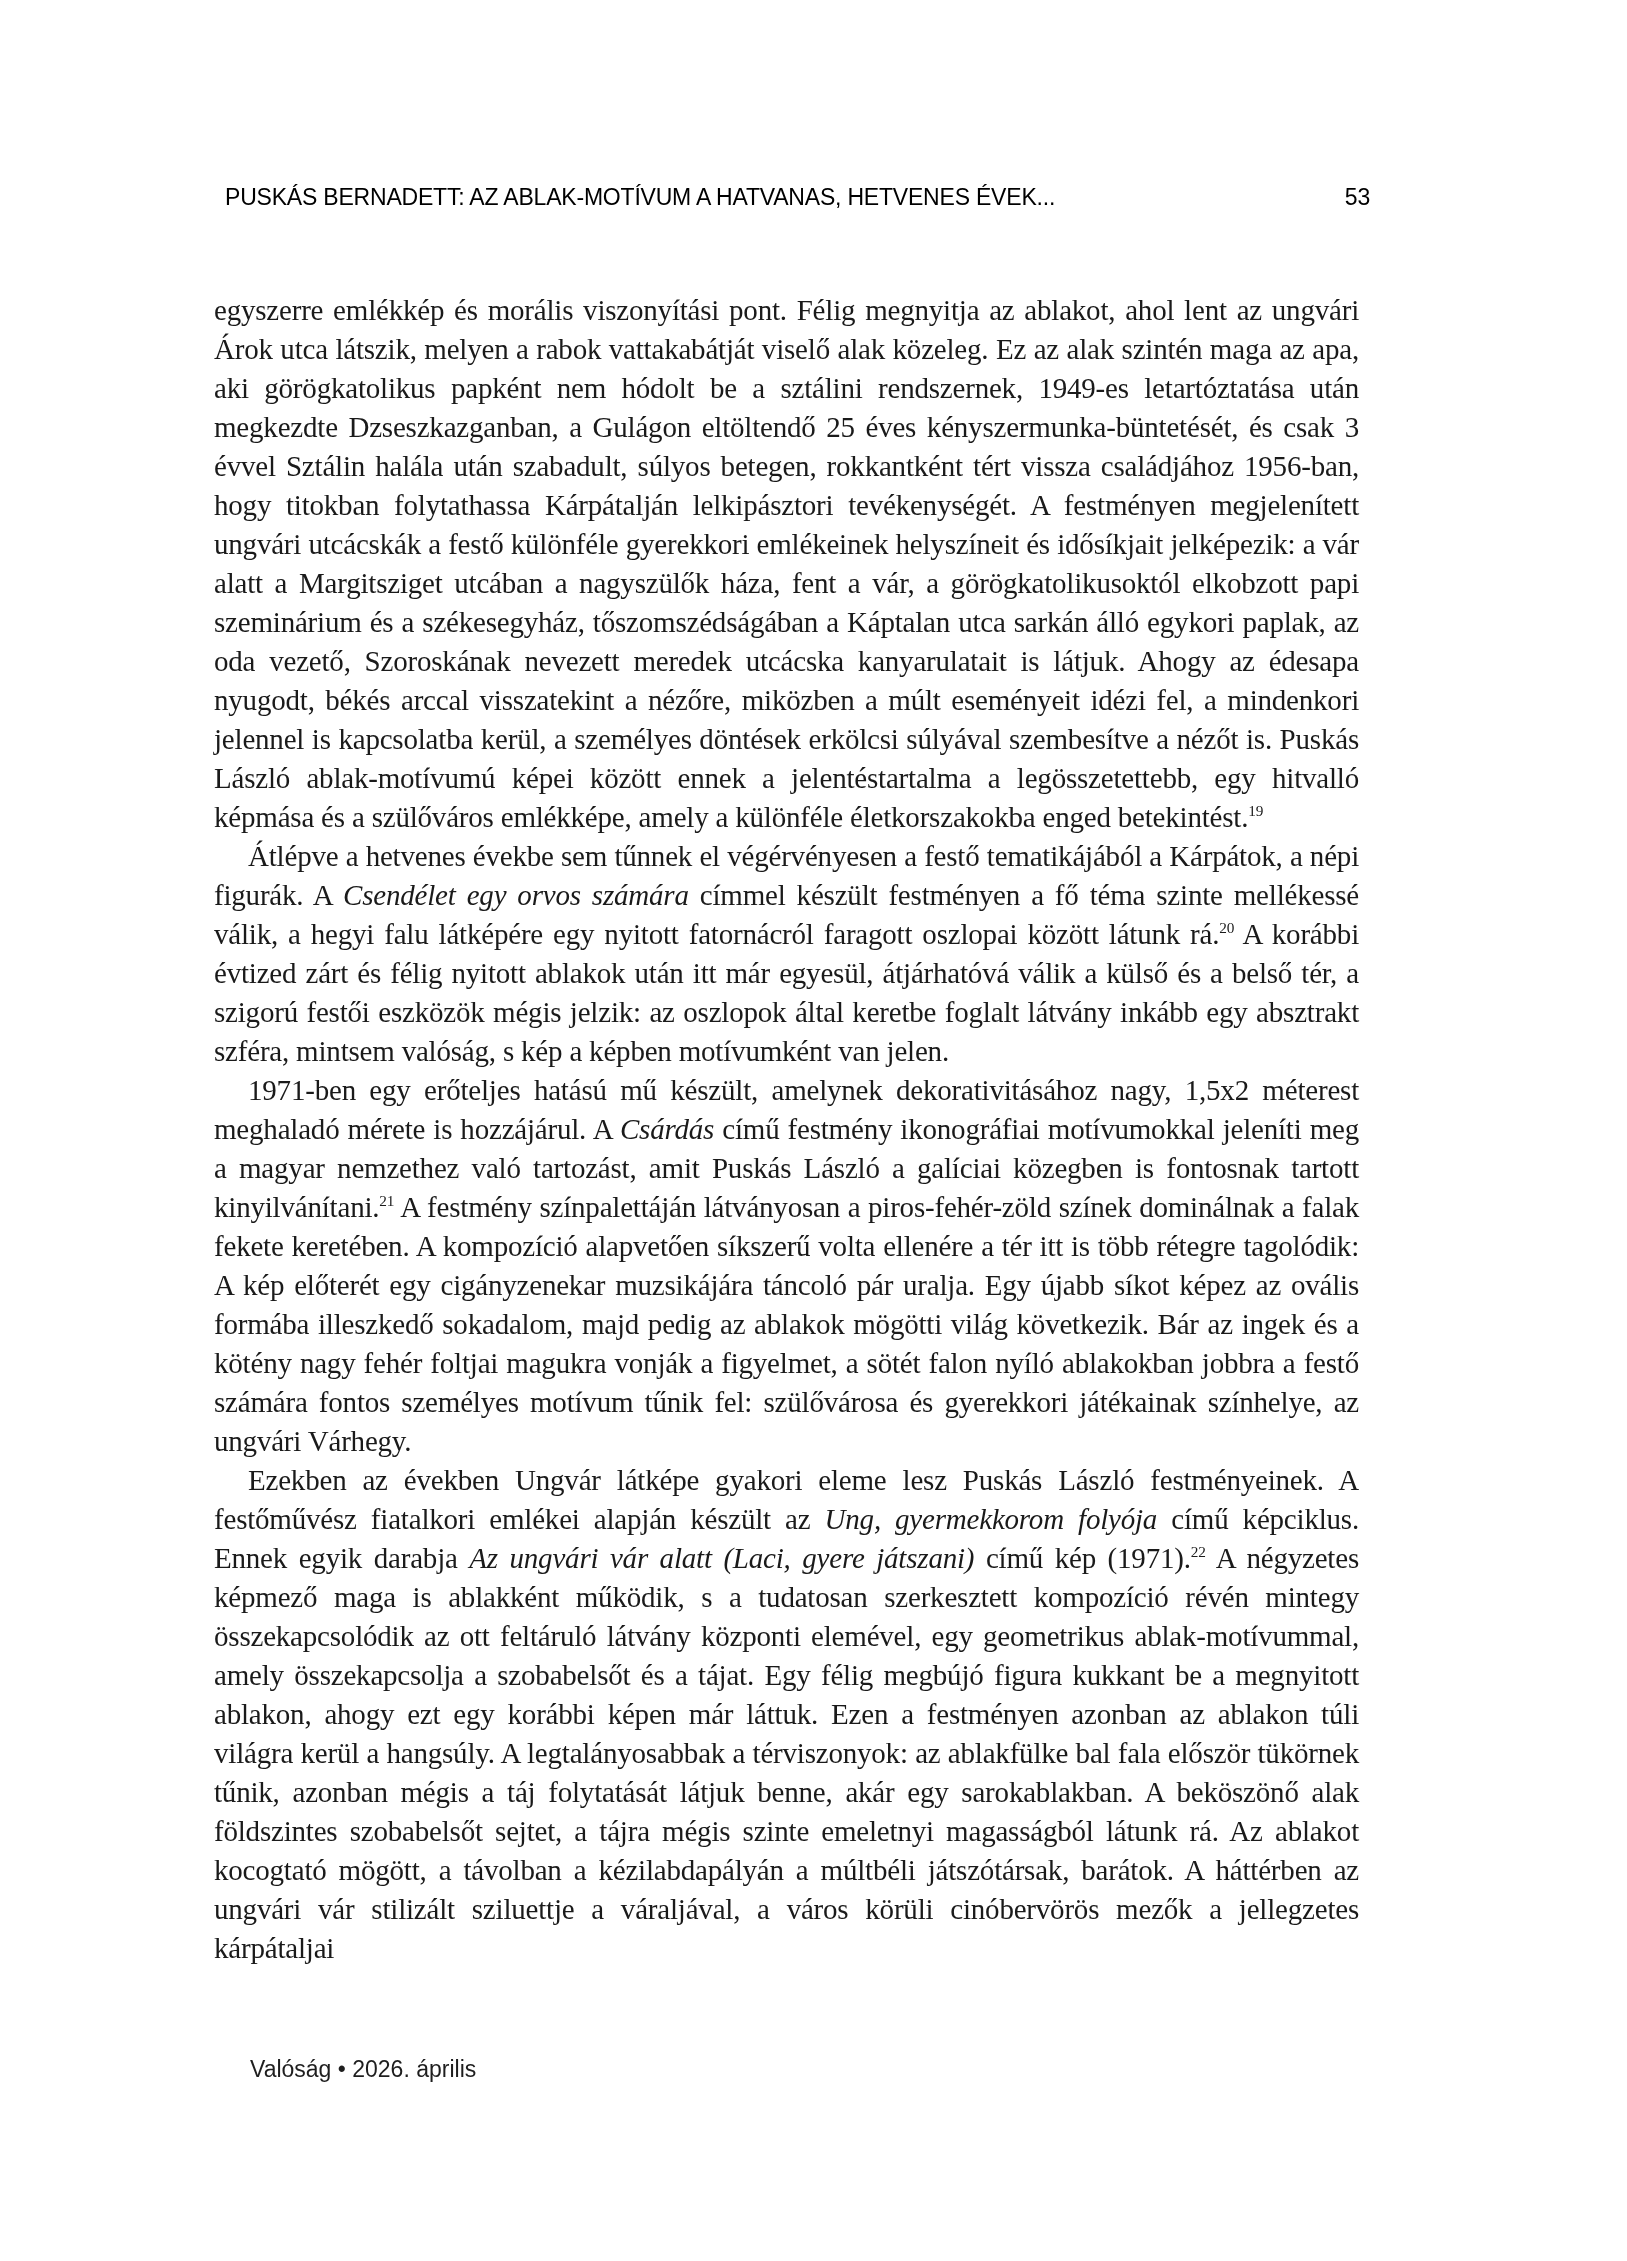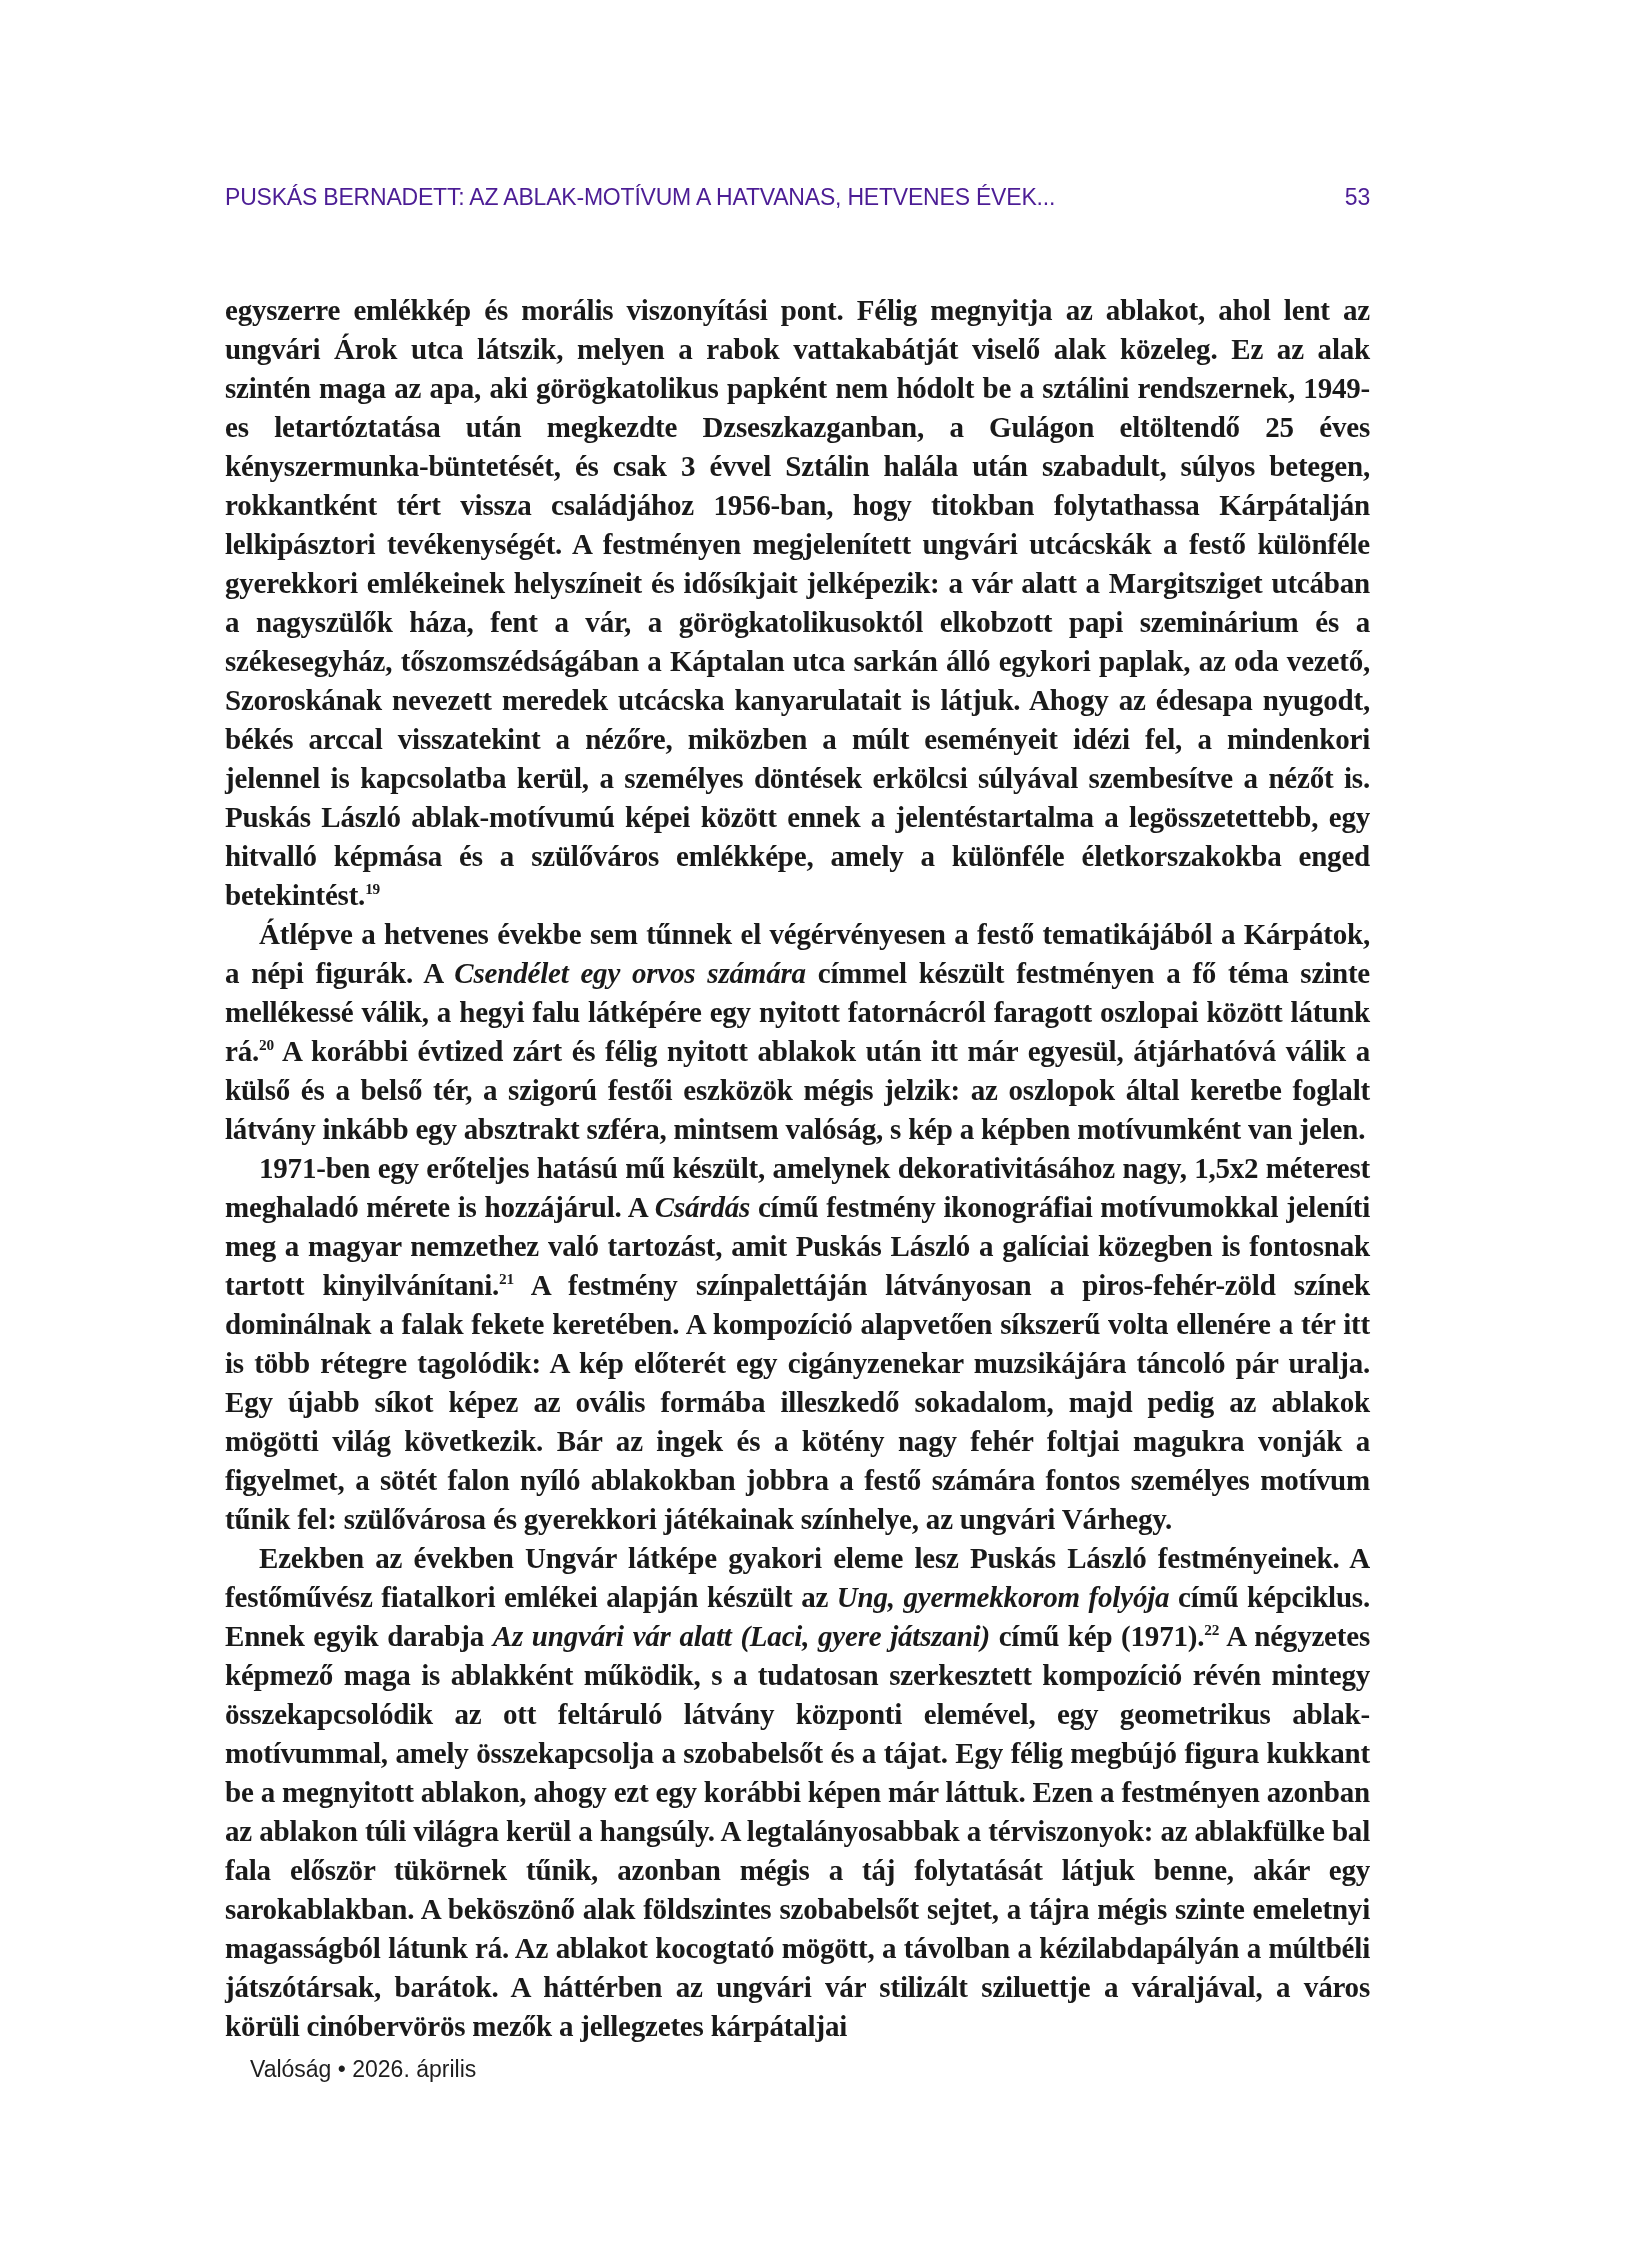--- a/index.html
+++ b/index.html
@@ -18,35 +18,34 @@
       position: absolute;
       left: 225px;
       top: 184px;
       width: 1145px;
       display: flex;
       justify-content: space-between;
       align-items: baseline;
       font-family: "Liberation Sans", sans-serif;
       font-size: 23px;
       letter-spacing: -0.2px;
-      color: #4c1d95;
+      color: #000000;
       gap: 34px;
     }
     .body-text {
       position: absolute;
-      left: 225px;
+      left: 214px;
       top: 291px;
       width: 1145px;
       font-family: "Liberation Serif", serif;
       font-size: 29px;
       line-height: 39px;
       text-align: justify;
       color: #1a1a1a;
       letter-spacing: -0.2px;
-      font-weight: bold;
     }
     .body-text p {
       margin: 0;
       text-indent: 34px;
       hyphens: manual;
     }
     .body-text p.no-indent {
       text-indent: 0;
     }
     .body-text em {

